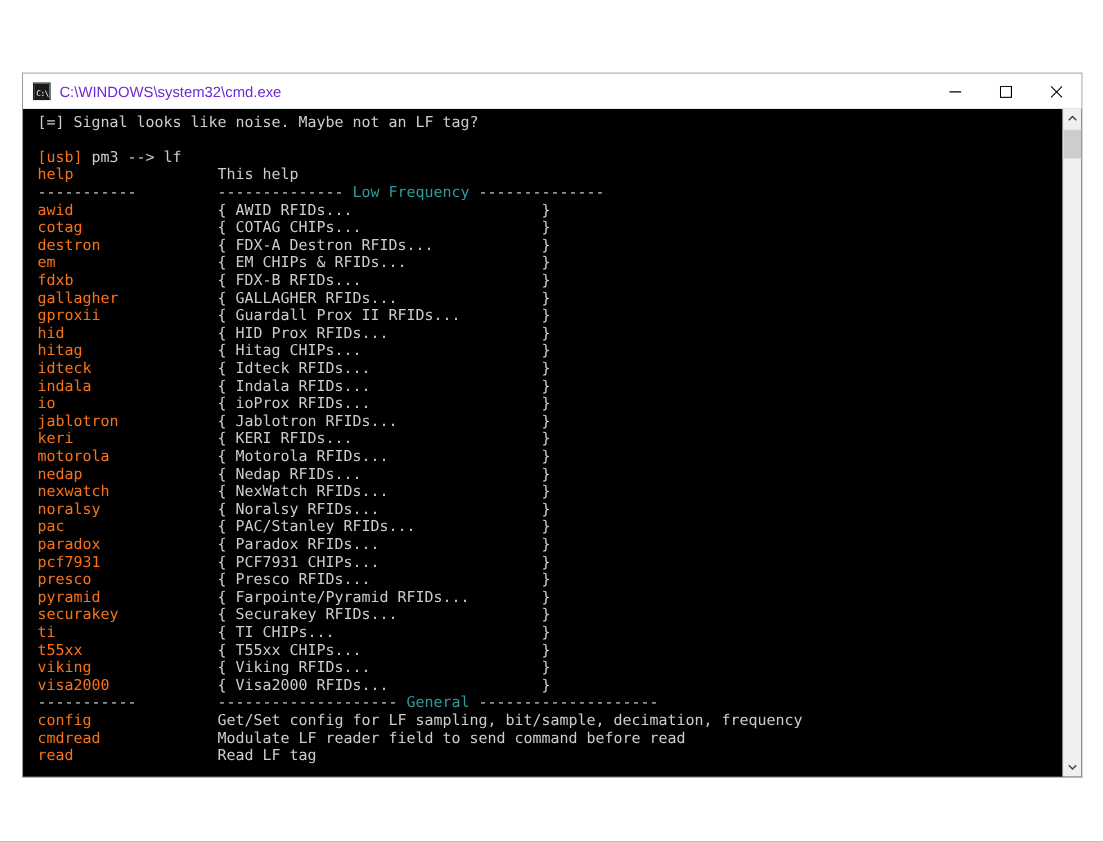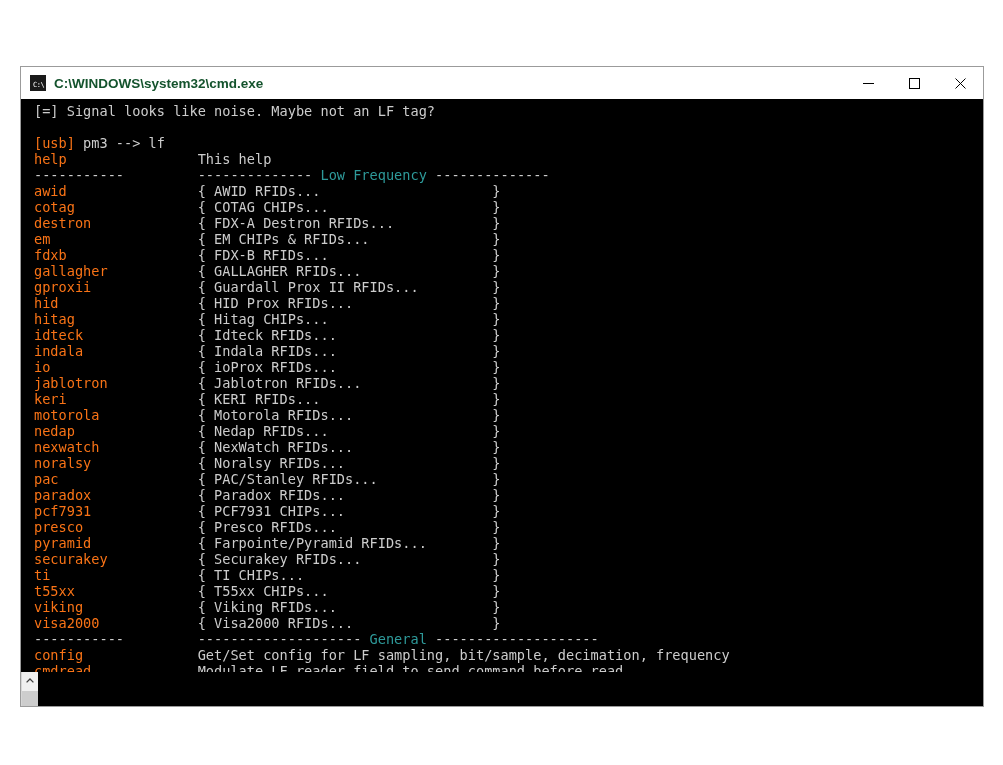--- a/index.html
+++ b/index.html
@@ -70,24 +70,23 @@
     font-family: "DejaVu Sans Mono", monospace;
     font-size: 7px;
     line-height: 7px;
     color: #ffffff;
     letter-spacing: -0.5px;
     z-index: 2;
   }
   #title-text {
     font-family: "Liberation Sans", sans-serif;
     font-size: 13.5px;
-    color: #14532d;
+    color: #6d28d9;
     white-space: nowrap;
     letter-spacing: 0px;
-    font-weight: bold;
   }
   #window-controls {
     position: absolute;
     right: 0;
     top: 0;
     height: 32px;
     display: flex;
   }
   .win-btn {
     width: 46px;
@@ -99,21 +98,21 @@
     border: none;
     padding: 0;
     cursor: default;
   }
   .win-btn svg { display: block; }
 
   
   #console-area {
     flex: 1 1 auto;
     display: flex;
-    flex-direction: column;
+    flex-direction: row;
     background: #000000;
     overflow: hidden;
     position: relative;
   }
   #console-text {
     flex: 1 1 auto;
     background: #000000;
     font-family: "DejaVu Sans Mono", monospace;
     font-size: 13.6px;
     line-height: 16px;

